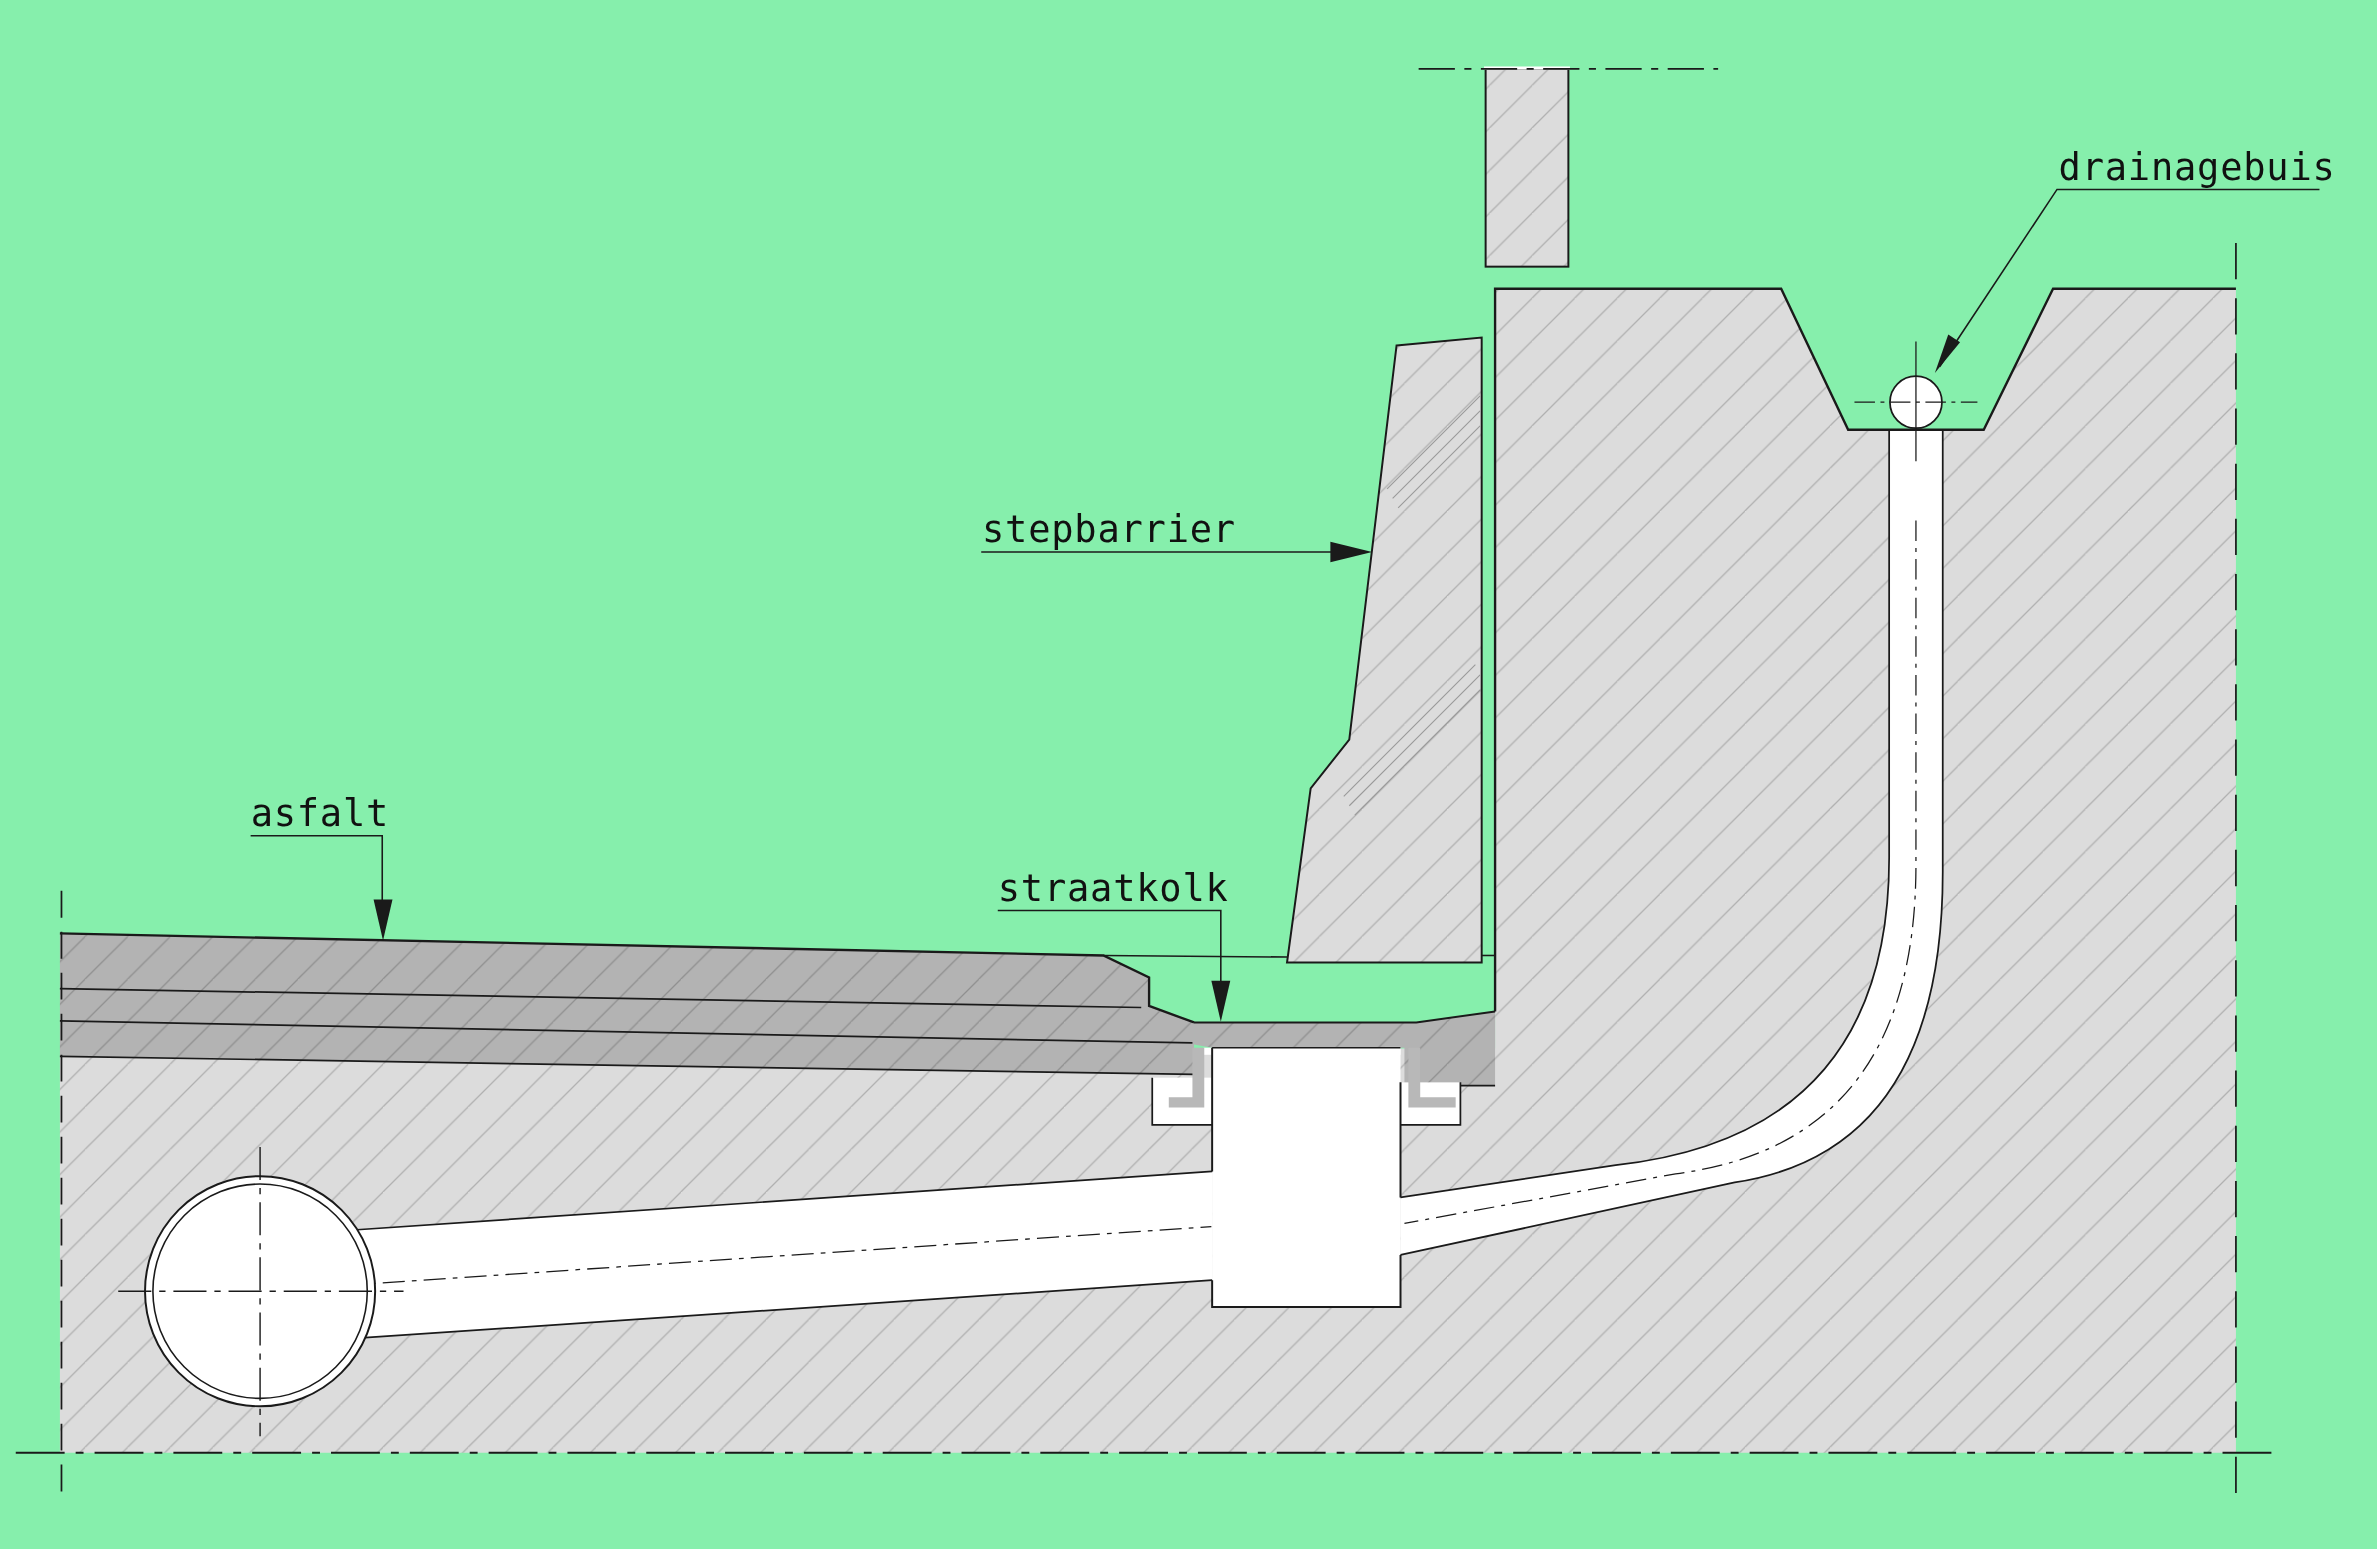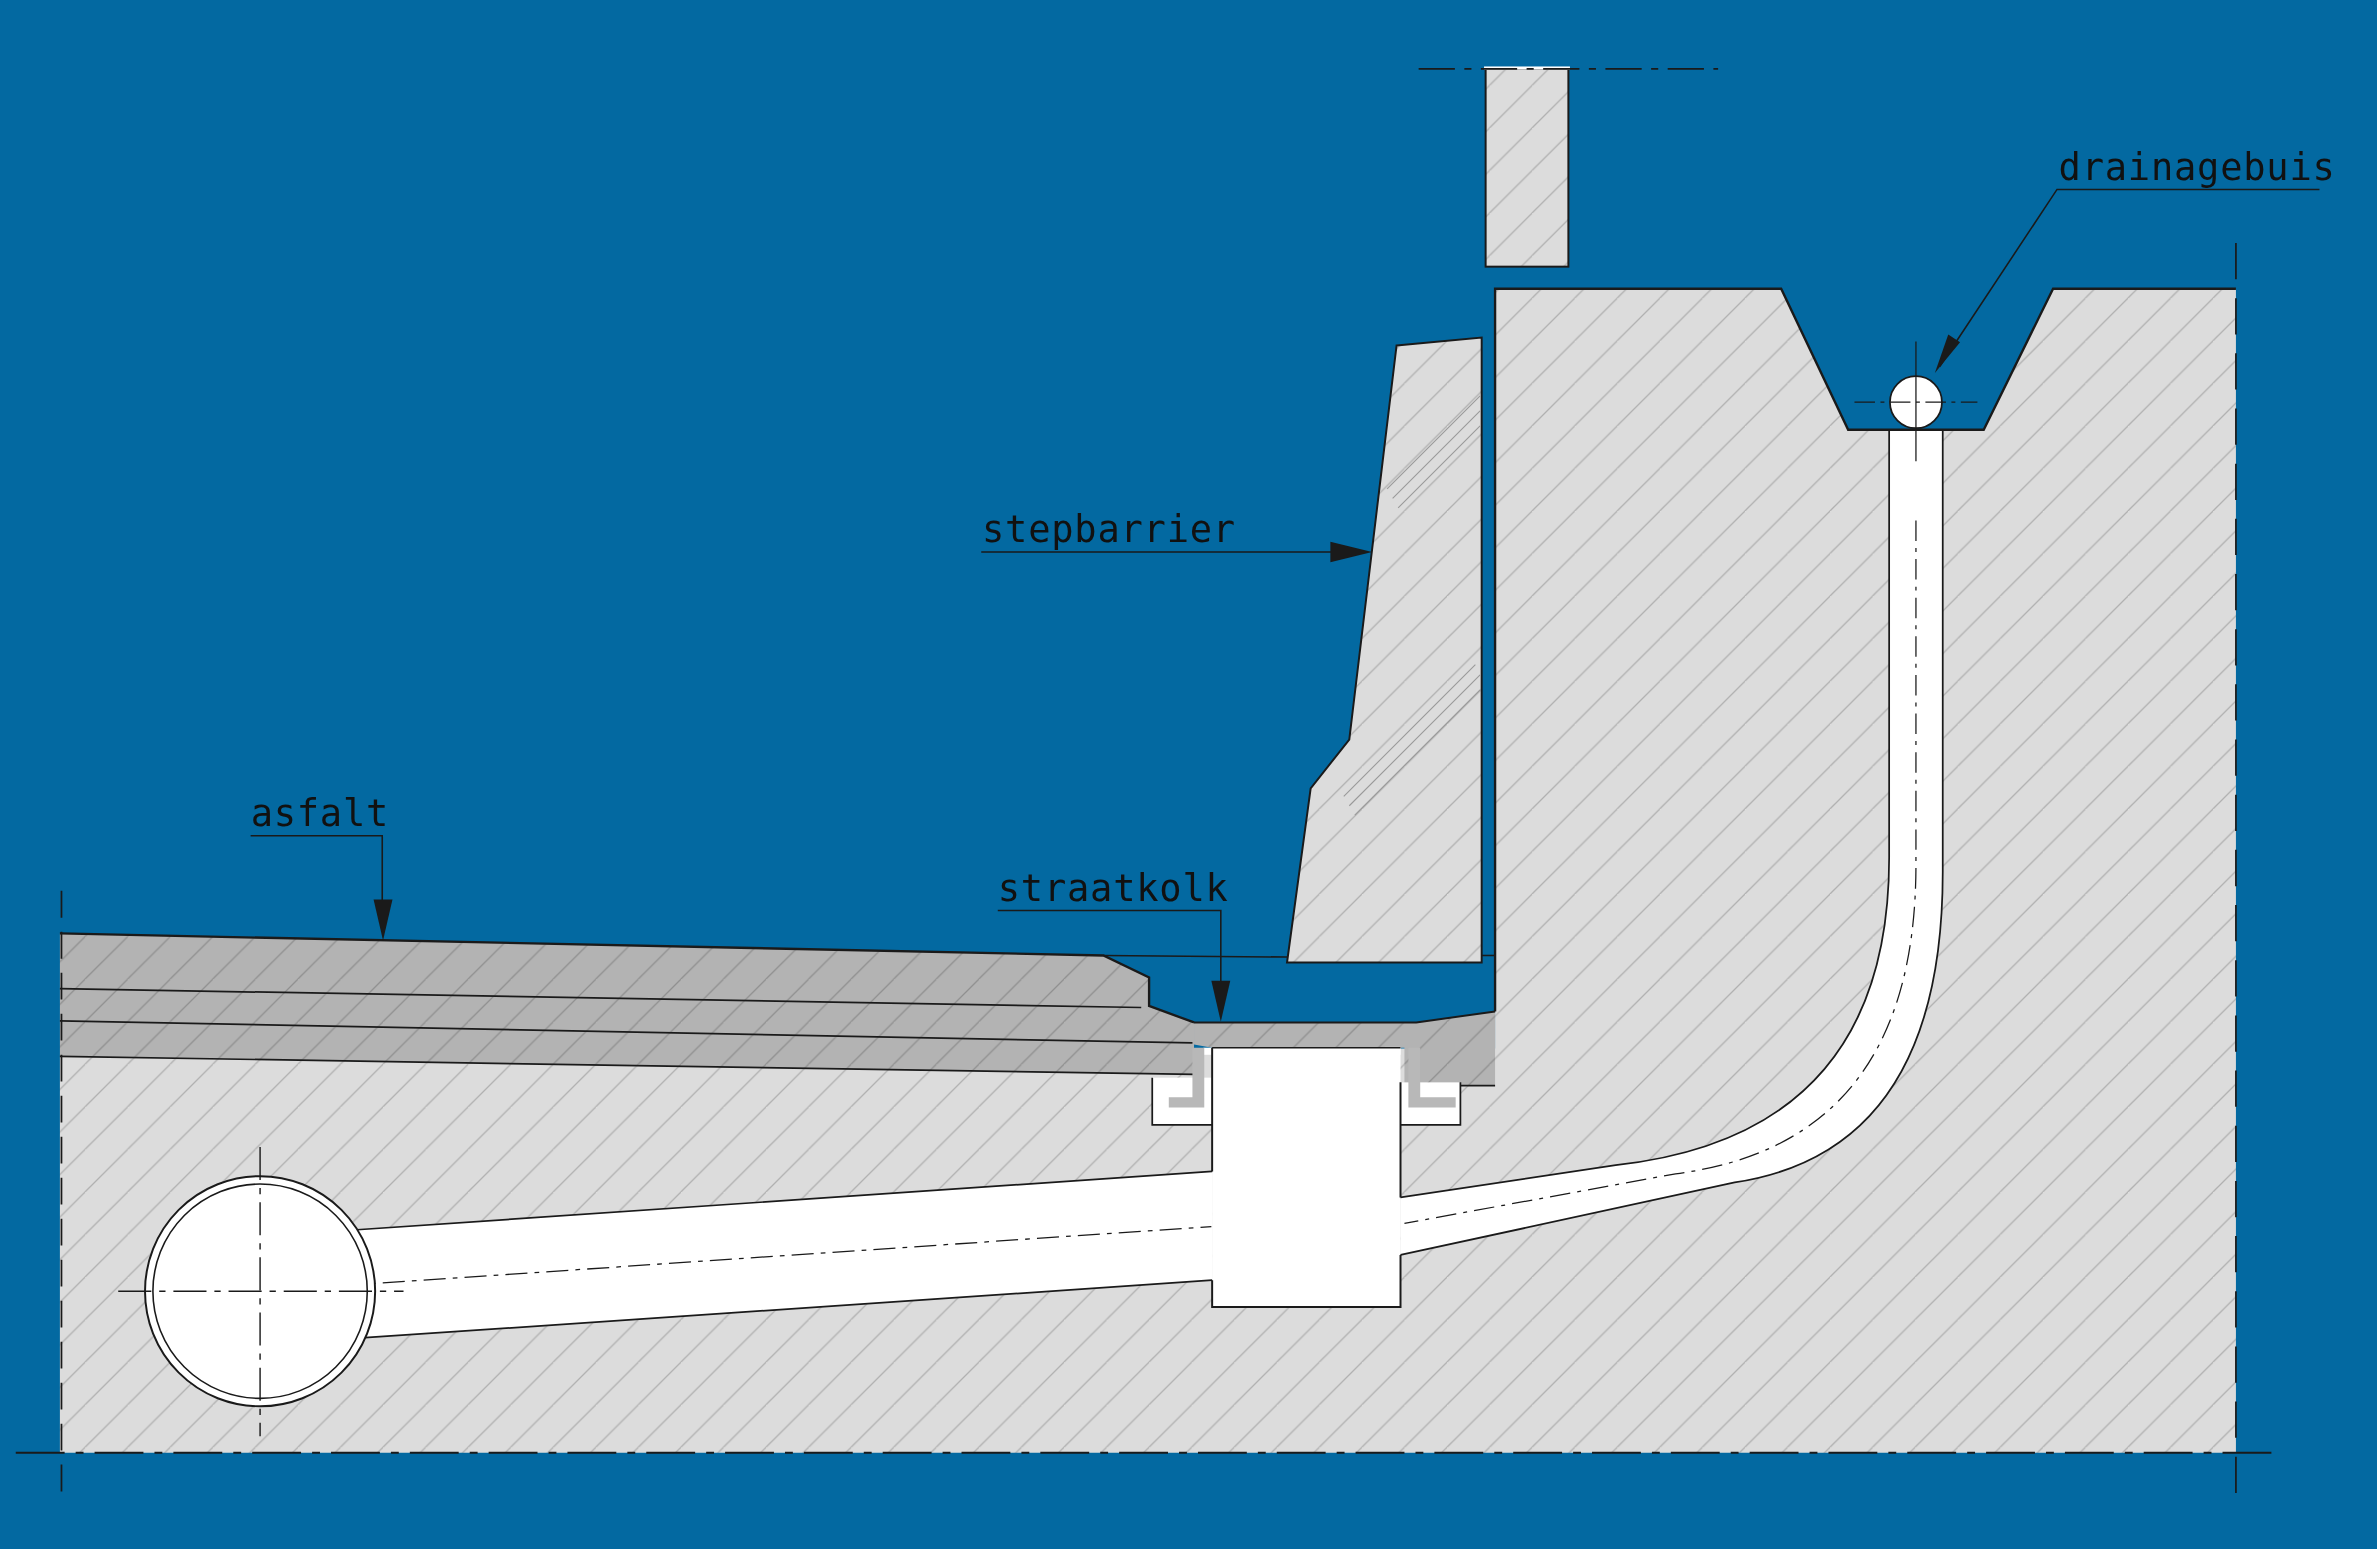--- a/index.html
+++ b/index.html
@@ -1,16 +1,16 @@
 <!DOCTYPE html>
 <html style="font-size:12.6px"><head>
 <meta charset="utf-8">
 <style>
   html,body{margin:0;padding:0;background:#ffffff;}
-  .stage{width:2377px;height:1550px;background:#0369a1;position:relative;overflow:hidden;}
+  .stage{width:2377px;height:1550px;background:#86efac;position:relative;overflow:hidden;}
   svg{display:block;}
   text.cad-label{
     font-family:"DejaVu Sans Mono","Liberation Mono",monospace;
     font-size:47px;
     letter-spacing:1px;
     fill:#111111;
   }
 </style>
 </head>
 <body>

